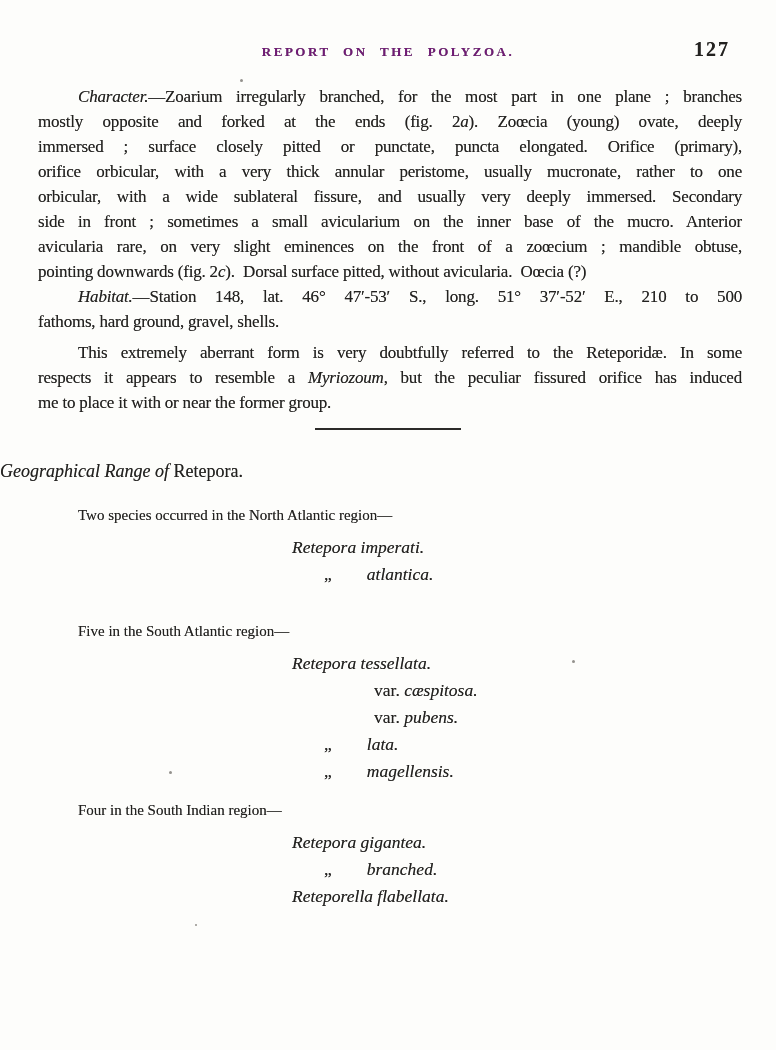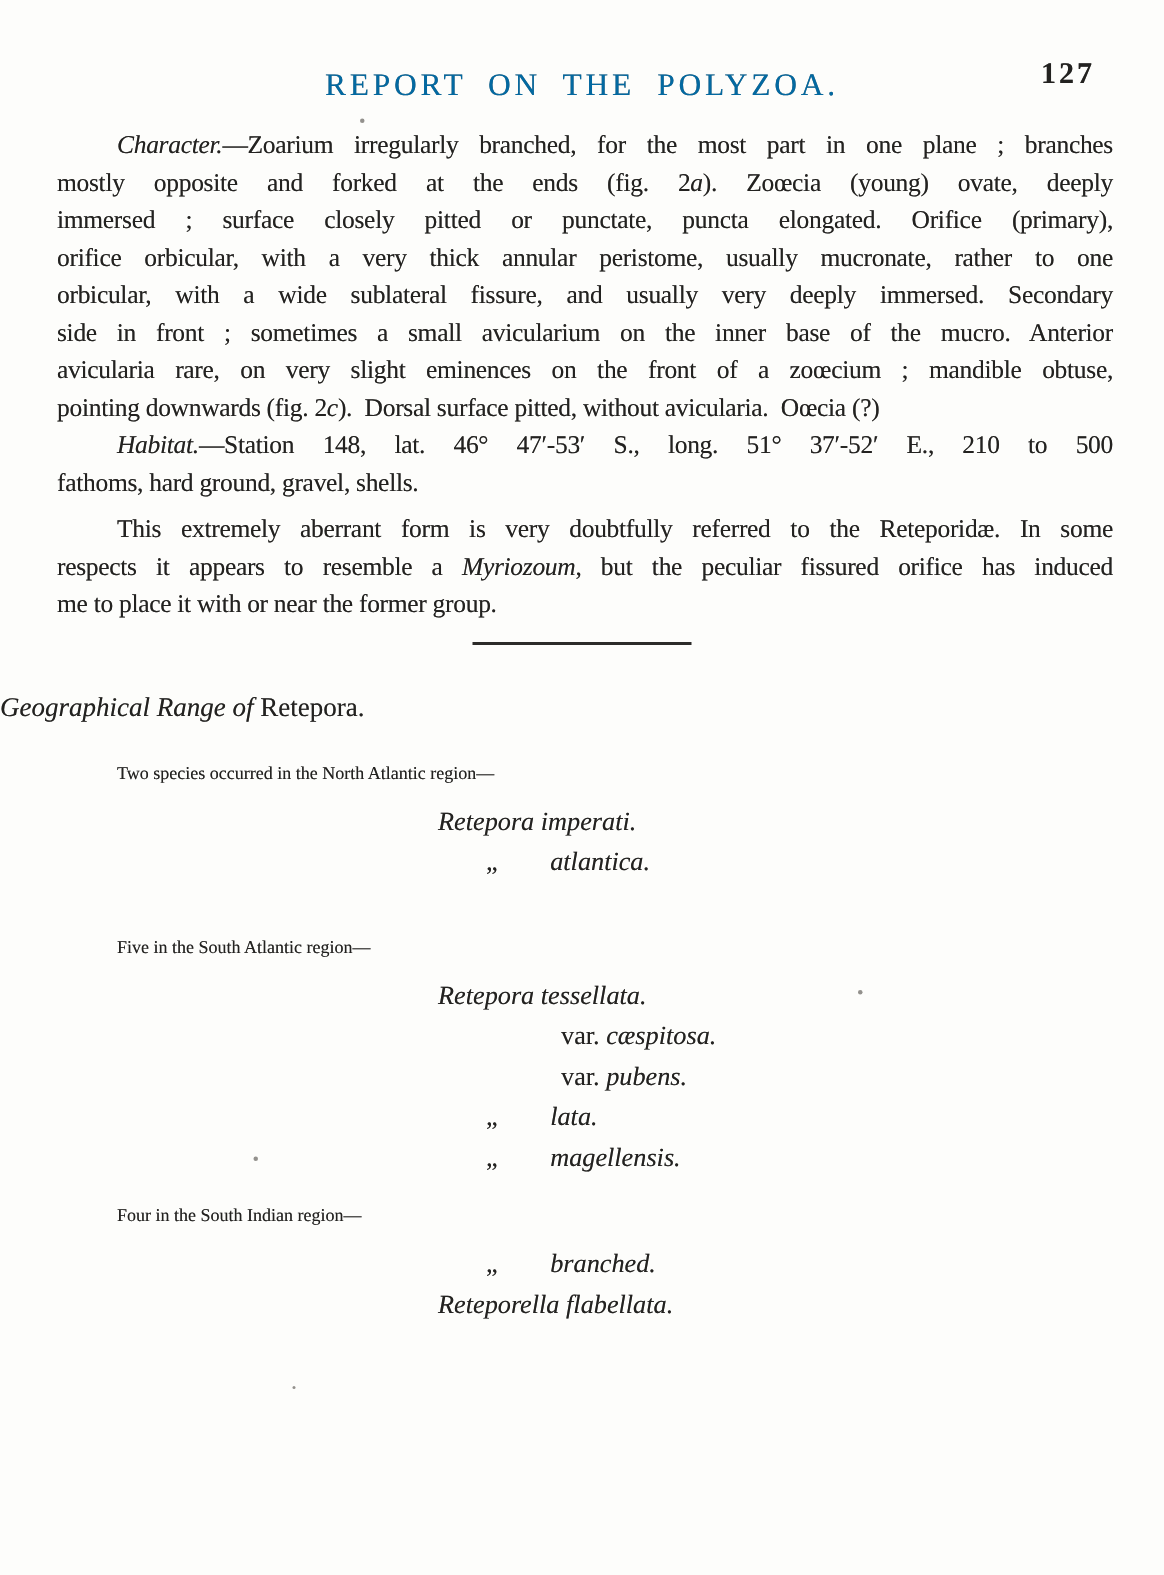--- a/index.html
+++ b/index.html
@@ -7,39 +7,39 @@
     position:relative;
     width:776px;height:1050px;
     background:#fdfdfb;
     color:#232220;
     font-family:"Liberation Serif","DejaVu Serif",serif;
     overflow:hidden;
     text-shadow:0 0 0.4px rgba(35,34,32,0.55);
   }
   .running-head{position:relative;margin-top:44px;height:24px;}
   .running-title{
-    text-align:center;font-size:21px;font-weight:normal;
-    letter-spacing:2.5px;word-spacing:7px;color:#0369a1;
+    text-align:center;font-size:13px;font-weight:bold;
+    letter-spacing:2.5px;word-spacing:7px;color:#701a75;
   }
   .page-number{position:absolute;right:46px;top:-6px;font-size:20px;letter-spacing:2px;font-weight:bold;}
   .species-heading{margin:40px 0 0 78px;font-size:18px;line-height:26px;}
   .col{margin-left:38px;width:704px;}
   .para-character{margin-top:16px;}
   .para-remarks{margin-top:6px;}
   .line{font-size:17px;line-height:25px;letter-spacing:-0.2px;}
   .just{text-align:justify;text-align-last:justify;}
   .ind{text-indent:40px;}
   .it{font-style:italic;}
   .divider{width:146px;border-top:2px solid #2c2b29;margin:13px auto 0 auto;height:0;}
   .range-title{font-size:18px;line-height:26px;margin-top:28px;}
   .groups{margin-left:38px;}
   .group{margin-top:18px;}
   .group:nth-child(2){margin-top:30px;}
   .group:nth-child(3){margin-top:12px;}
-  .intro{margin-left:40px;font-size:12px;line-height:26px;margin-bottom:6px;}
+  .intro{margin-left:40px;font-size:15px;line-height:26px;margin-bottom:6px;}
   .entry{font-size:17.5px;line-height:27px;}
   .lv-genus{margin-left:254px;}
   .lv-ditto{margin-left:286px;}
   .lv-var{margin-left:336px;}
   .speck{position:absolute;background:#5a5852;border-radius:50%;opacity:0.65;}
   .speck.s1{left:240px;top:79px;width:3px;height:3px;}
   .speck.s2{left:572px;top:660px;width:3px;height:3px;}
   .speck.s3{left:169px;top:771px;width:3px;height:3px;}
   .speck.s4{left:195px;top:924px;width:2px;height:2px;}
 </style>
@@ -94,18 +94,19 @@
       <div class="group">
         <div class="intro">Five in the South Atlantic region—</div>
         <div class="entry lv-genus"><span class="it">Retepora tessellata.</span></div>
         <div class="entry lv-var"><span>var. </span><span class="it">cæspitosa.</span></div>
         <div class="entry lv-var"><span>var. </span><span class="it">pubens.</span></div>
         <div class="entry lv-ditto"><span>„</span><span>  </span><span class="it">lata.</span></div>
         <div class="entry lv-ditto"><span>„</span><span>  </span><span class="it">magellensis.</span></div>
       </div>
       <div class="group">
         <div class="intro">Four in the South Indian region—</div>
+        <div class="entry lv-genus"><span class="it">Retepora gigantea.</span></div>
         <div class="entry lv-ditto"><span>„</span><span>  </span><span class="it">branched.</span></div>
         <div class="entry lv-genus"><span class="it">Reteporella flabellata.</span></div>
       </div>
     </div>
 
 </div>
 
 </body></html>

